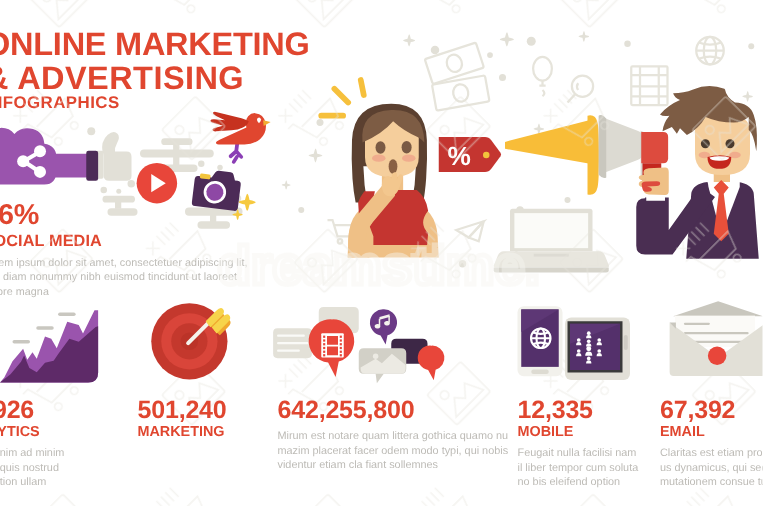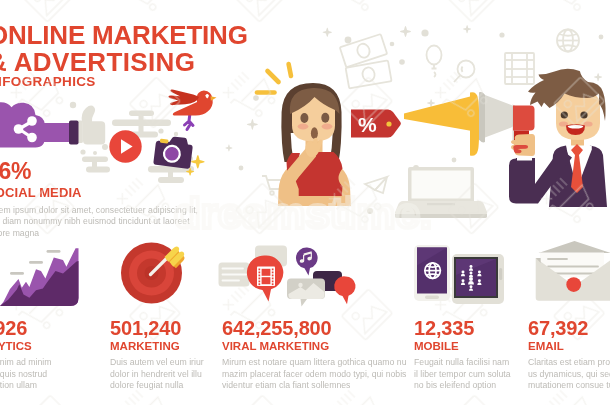--- a/index.html
+++ b/index.html
@@ -472,25 +472,23 @@
 
   <div id="stats-row">
       <div class="stat" style="left: -33px;">
         <div class="val">83,926</div>
         <div class="lbl">ANALYTICS</div>
         <div class="bod" style="width:101px">Ut wisi enim ad minim veniam, quis nostrud exerci tation ullam</div>
       </div>
       <div class="stat" style="left: 110px;">
         <div class="val">501,240</div>
         <div class="lbl">MARKETING</div>
-        <div class="bod" style="width:98px">Duis autem vel eum iriur dolor in hendrerit vel illu dolore feugiat nulla</div>
       </div>
       <div class="stat" style="left: 222px;">
         <div class="val">642,255,800</div>
-        <div class="lbl">VIRAL MARKETING</div>
         <div class="bod" style="width:200px">Mirum est notare quam littera gothica quamo nu mazim placerat facer odem modo typi, qui nobis videntur etiam cla fiant sollemnes</div>
       </div>
       <div class="stat" style="left: 414px;">
         <div class="val">12,335</div>
         <div class="lbl">MOBILE</div>
         <div class="bod" style="width:101px">Feugait nulla facilisi nam il liber tempor cum soluta no bis eleifend option</div>
       </div>
       <div class="stat" style="left: 528px;">
         <div class="val">67,392</div>
         <div class="lbl">EMAIL</div>

